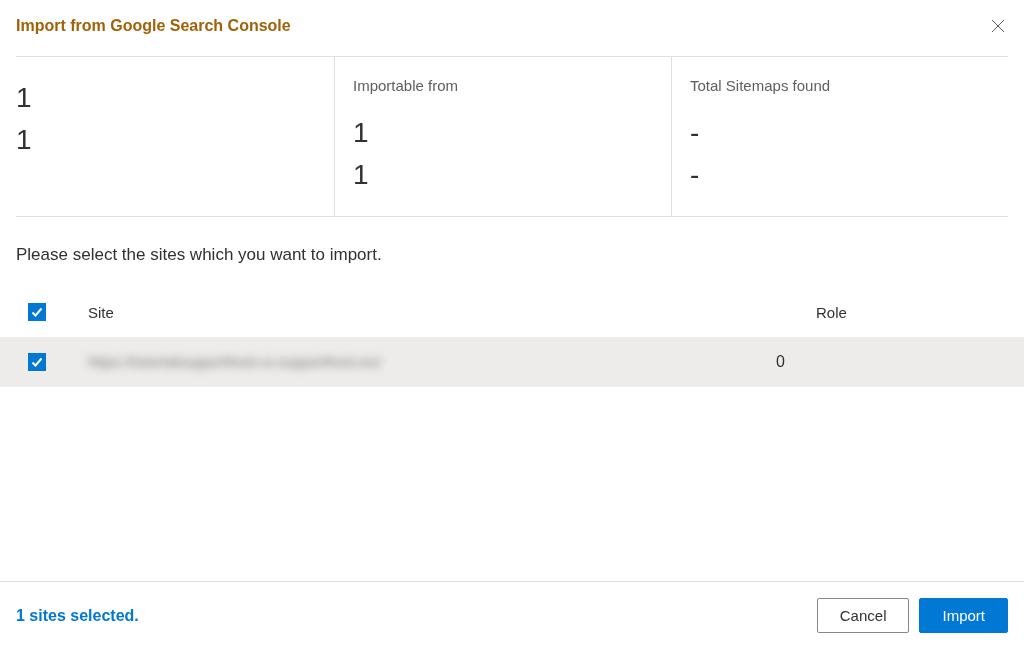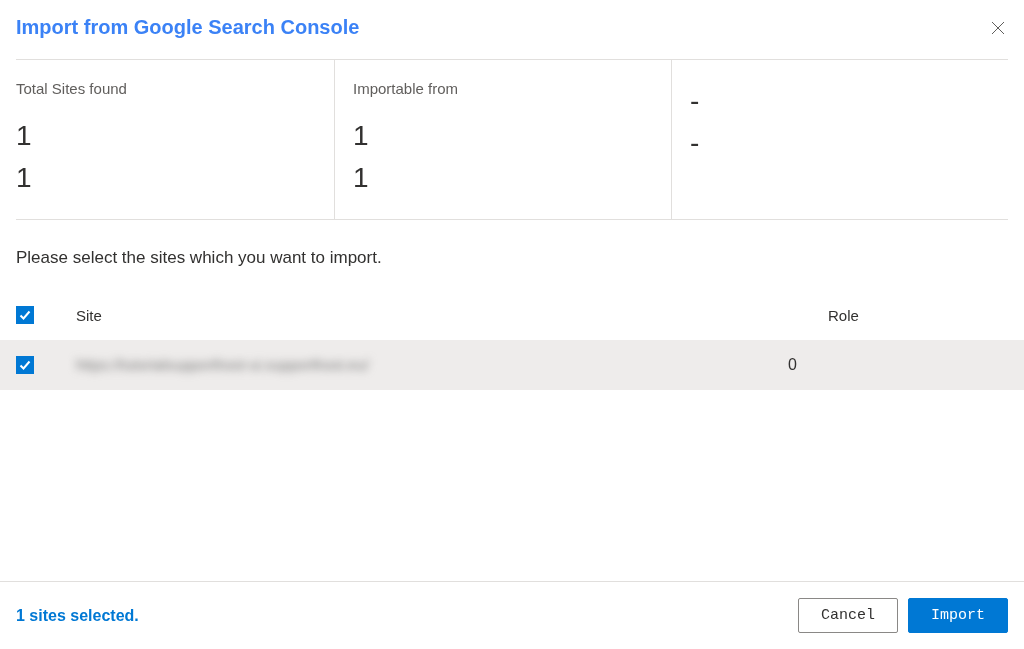--- a/index.html
+++ b/index.html
@@ -15,23 +15,23 @@
       position: relative;
       color: #323130;
     }
     .header {
       display: flex;
       justify-content: space-between;
       align-items: center;
       padding: 16px 16px 20px 16px;
     }
     .title {
-      font-size: 20px;
+      font-size: 16px;
       font-weight: 600;
-      color: #3b82f6;
+      color: #a16207;
     }
     .close-icon {
       cursor: pointer;
       width: 20px;
       height: 20px;
       display: flex;
       align-items: center;
       justify-content: center;
       color: #605e5c;
     }
@@ -72,21 +72,21 @@
       padding: 28px 16px 22px 16px;
       font-size: 17px;
       color: #323130;
     }
     .table {
       width: 100%;
     }
     .table-header, .table-row {
       display: flex;
       align-items: center;
-      padding: 0 16px;
+      padding: 0 28px;
       min-height: 50px;
     }
     .table-header {
       font-size: 15px;
       color: #323130;
     }
     .table-row {
       background: #eeeceb;
     }
     .col-check {
@@ -143,21 +143,21 @@
     }
     .footer-buttons {
       display: flex;
       gap: 10px;
     }
     .btn {
       padding: 8px 22px;
       font-size: 15px;
       border-radius: 2px;
       cursor: pointer;
-      font-family: Liberation Mono, monospace;
+      font-family: Liberation Sans, sans-serif;
     }
     .btn-secondary {
       background: #ffffff;
       border: 1px solid #8a8886;
       color: #323130;
     }
     .btn-primary {
       background: #0078d4;
       border: 1px solid #0078d4;
       color: #ffffff;
@@ -173,30 +173,30 @@
       <line x1="1" y1="1" x2="13" y2="13"></line>
       <line x1="13" y1="1" x2="1" y2="13"></line>
     </svg>
   </div>
 </div>
 
 <hr class="hr">
 
 <div class="stats-row">
   <div class="stat-cell">
-    <div class="stat-label">Total Sites found</div>
     <div class="stat-value">1</div>
     <div class="stat-value">1</div>
   </div>
   <div class="stat-cell">
     <div class="stat-label">Importable from</div>
     <div class="stat-value">1</div>
     <div class="stat-value">1</div>
   </div>
   <div class="stat-cell">
+    <div class="stat-label">Total Sitemaps found</div>
     <div class="stat-value">-</div>
     <div class="stat-value">-</div>
   </div>
 </div>
 
 <div class="instruction">Please select the sites which you want to import.</div>
 
 <div class="table">
   <div class="table-header">
     <div class="col-check">

